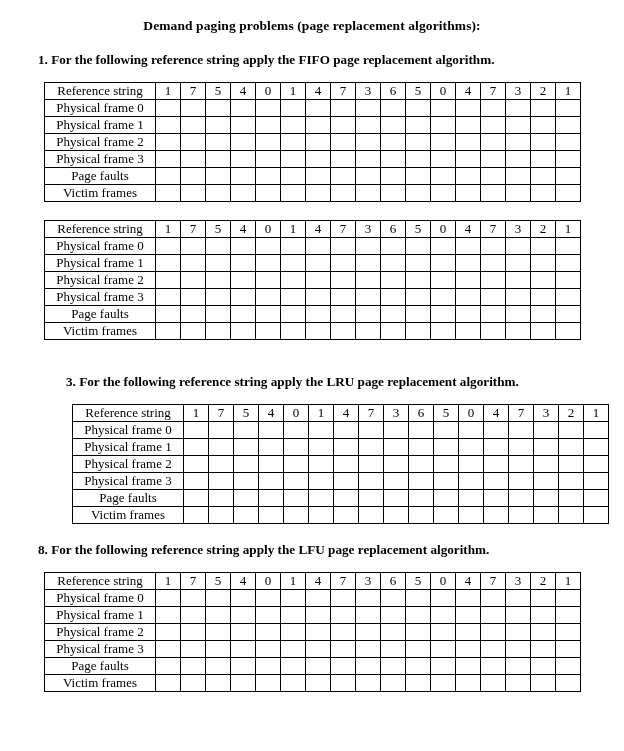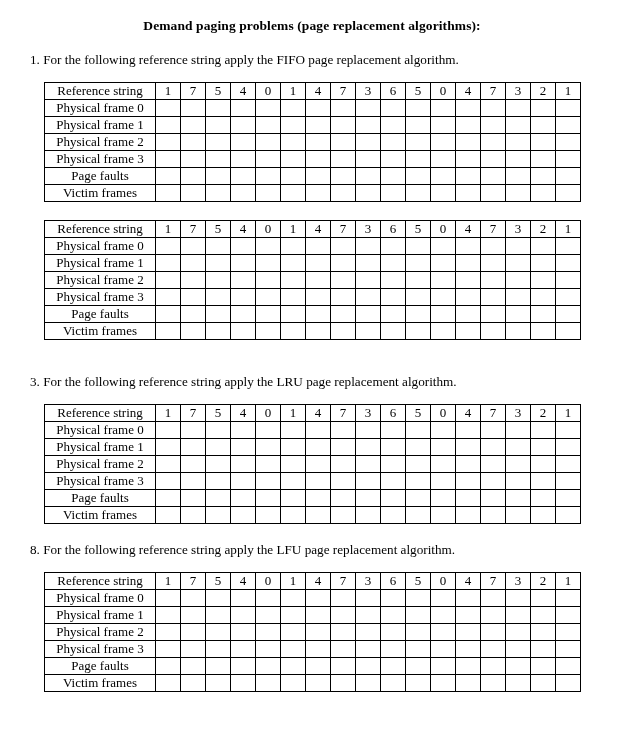--- a/index.html
+++ b/index.html
@@ -27,26 +27,28 @@
     font-size: 13.5px;
     line-height: 16px;
     margin: 18px 0 0 0;
     letter-spacing: 0.1px;
   }
   .problem {
     margin-top: 18px;
   }
   .problem.gap-large {
     margin-top: 34px;
+    padding-left: 28px;
   }
   .problem-text {
     font-size: 13.2px;
     line-height: 16px;
-    margin: 0 0 0 30px;
+    margin: 0 0 0 38px;
     white-space: nowrap;
+    font-weight: bold;
   }
   table.paging-table {
     border-collapse: collapse;
     margin: 14px 0 0 44px;
     table-layout: fixed;
     border-spacing: 0;
     border-radius: 10px;
   }
   table.paging-table td,
   table.paging-table th {

